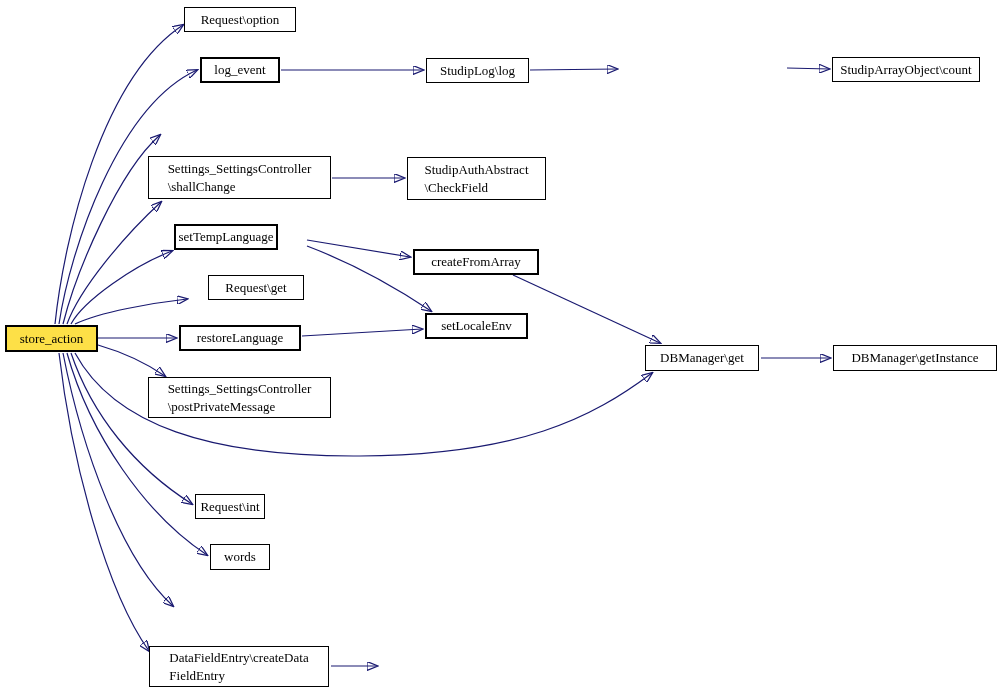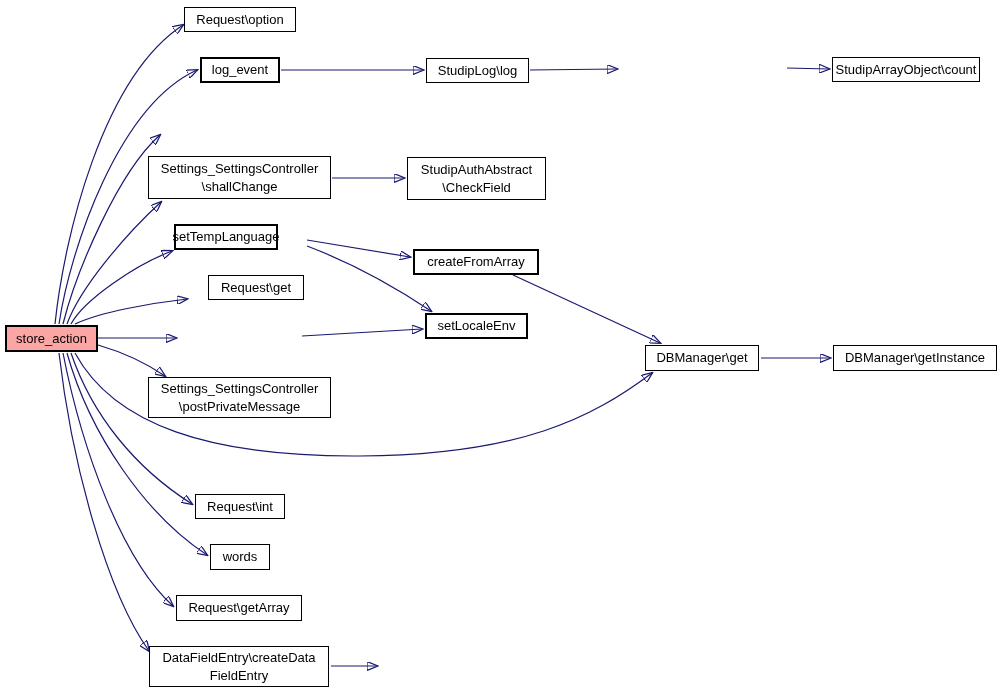--- a/index.html
+++ b/index.html
@@ -36,24 +36,25 @@
     align-items: center;
     justify-content: center;
     text-align: center;
     font-size: 13px;
     color: #000000;
     line-height: 18px;
     cursor: pointer;
   }
   .node .lbl {
     white-space: pre;
-    text-align: center;
+    text-align: left;
+    font-family: Liberation Serif, serif;
   }
   .node.highlight {
-    background: #fca5a5;
+    background: #fde047;
     border-width: 2px;
     cursor: default;
   }
   .node.bold {
     border-width: 2px;
   }
 </style>
 </head>
 <body>
 
@@ -131,45 +132,45 @@
   </div>
 
   <div class="node" style="left:208px;top:275px;width:96px;height:25px">
     <span class="lbl">Request\get</span>
   </div>
 
   <div class="node bold" style="left:425px;top:313px;width:103px;height:26px">
     <span class="lbl">setLocaleEnv</span>
   </div>
 
+  <div class="node bold" style="left:179px;top:325px;width:122px;height:26px">
+    <span class="lbl">restoreLanguage</span>
+  </div>
 
   <div class="node" style="left:148px;top:377px;width:183px;height:41px">
     <span class="lbl">Settings_SettingsController
 \postPrivateMessage</span>
   </div>
 
   <div class="node" style="left:645px;top:345px;width:114px;height:26px">
     <span class="lbl">DBManager\get</span>
   </div>
 
   <div class="node" style="left:833px;top:345px;width:164px;height:26px">
     <span class="lbl">DBManager\getInstance</span>
   </div>
 
-  <div class="node" style="left:195px;top:494px;width:90px;height:25px">
+  <div class="node" style="left:195px;top:494px;width:70px;height:25px">
     <span class="lbl">Request\int</span>
   </div>
 
   <div class="node" style="left:210px;top:544px;width:60px;height:26px">
     <span class="lbl">words</span>
   </div>
 
-  <div class="node" style="left:176px;top:595px;width:126px;height:26px">
-    <span class="lbl">Request\getArray</span>
-  </div>
 
   <div class="node" style="left:149px;top:646px;width:180px;height:41px">
     <span class="lbl">DataFieldEntry\createData
 FieldEntry</span>
   </div>
 
 
 </div>
 
 </body></html>

